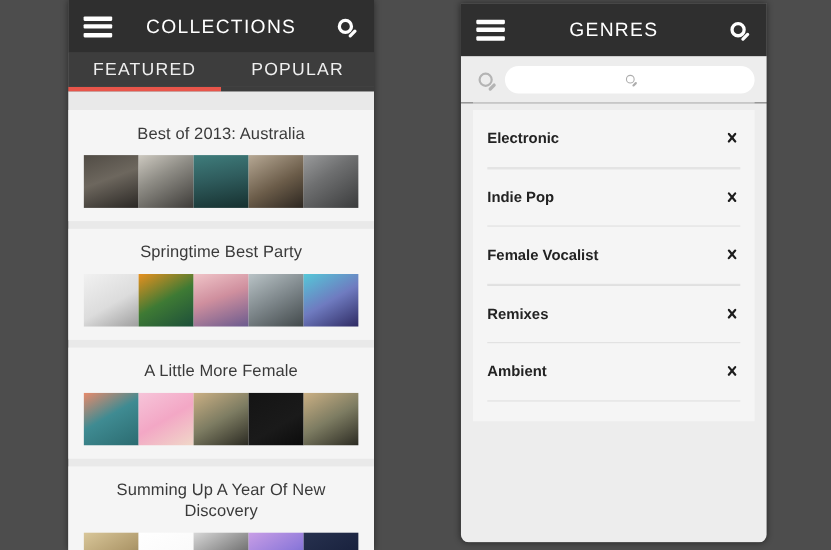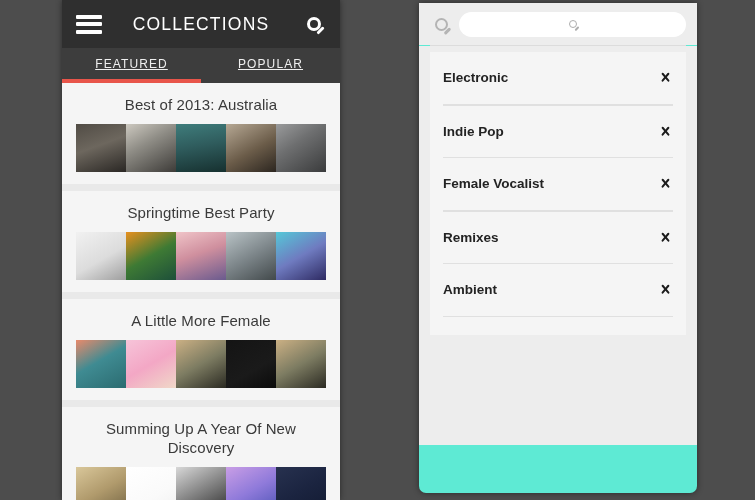--- a/index.html
+++ b/index.html
@@ -6,21 +6,21 @@
   html,body{ width:755px; height:500px; overflow:hidden; }
   body{
     background:#4d4d4d;
     font-family:"Liberation Sans", sans-serif;
     position:relative;
   }
 
   
   .phone{
     position:absolute;
-    background:#5eead4;
+    background:#737373;
     overflow:hidden;
   }
   .phone-left{
     left:62px; top:0px; width:278px; height:500px;
     box-shadow:0 0 6px rgba(0,0,0,.45);
   }
   .phone-right{
     left:419px; top:3px; width:278px; height:490px;
     border-radius:0 0 7px 7px;
     box-shadow:0 0 6px rgba(0,0,0,.45);
@@ -61,34 +61,34 @@
   
   .mag-white .ring{ width:14px; height:14px; border:3px solid #fff; }
   .mag-white .handle{ width:3.2px; height:9px; background:#fff; right:-1px; bottom:-4px; }
 
   
   .tabs{
     height:31px; background:#3d3d3d; display:flex; position:relative;
   }
   .tab{
     flex:1; display:flex; align-items:center; justify-content:center;
-    color:#efefef; font-size:12px; letter-spacing:1.1px; cursor:pointer;text-decoration:underline;
+    color:#efefef; font-size:16px; letter-spacing:1.1px; cursor:pointer;
   }
   .tab-underline-wrap{
     height:4px; background:#3d3d3d; display:flex;
   }
   .tab-underline{ width:50%; height:4px; background:#e8554a; }
   .tab-underline.inactive{ background:#3d3d3d; }
 
   
   .feed{
     background:#e9e9e9;
     height:calc(500px - 48px - 31px - 4px);
     overflow:hidden;
-    padding-top:0;
+    padding-top:17px;
   }
   .card{
     background:#f5f5f5;
     margin:0 0 7px 0;
     padding:12px 14px 12px 14px;
   }
   .card-title{
     text-align:center; color:#3a3a3a; font-size:15px; font-weight:400;
     line-height:19px; margin-bottom:10px; letter-spacing:.1px;
   }
@@ -213,20 +213,34 @@
           <div class="art" style="background: linear-gradient(150deg, rgb(216, 216, 216) 0%, rgb(138, 138, 138) 45%, rgb(43, 43, 43) 100%);"></div>
           <div class="art" style="background: linear-gradient(150deg, rgb(201, 158, 230) 0%, rgb(143, 122, 218) 50%, rgb(74, 82, 180) 100%);"></div>
           <div class="art" style="background: linear-gradient(150deg, rgb(39, 49, 79) 0%, rgb(27, 36, 64) 50%, rgb(18, 26, 49) 100%);"></div>
         </div>
       </div>
     </div>
 </div>
 
 <div class="phone phone-right">
 
+  <div class="appbar">
+    <div class="hamburger">
+      <span></span>
+      <span></span>
+      <span></span>
+    </div>
+    <div class="appbar-title">GENRES</div>
+    <div class="search-btn">
+      <span class="mag mag-white">
+        <span class="ring"></span>
+        <span class="handle"></span>
+      </span>
+    </div>
+  </div>
 
   <div class="search-row">
     <div class="search-icon-left">
       <span class="mag mag-grey">
         <span class="ring"></span>
         <span class="handle"></span>
       </span>
     </div>
     <div class="search-field">
       <span class="mag mag-tiny">

